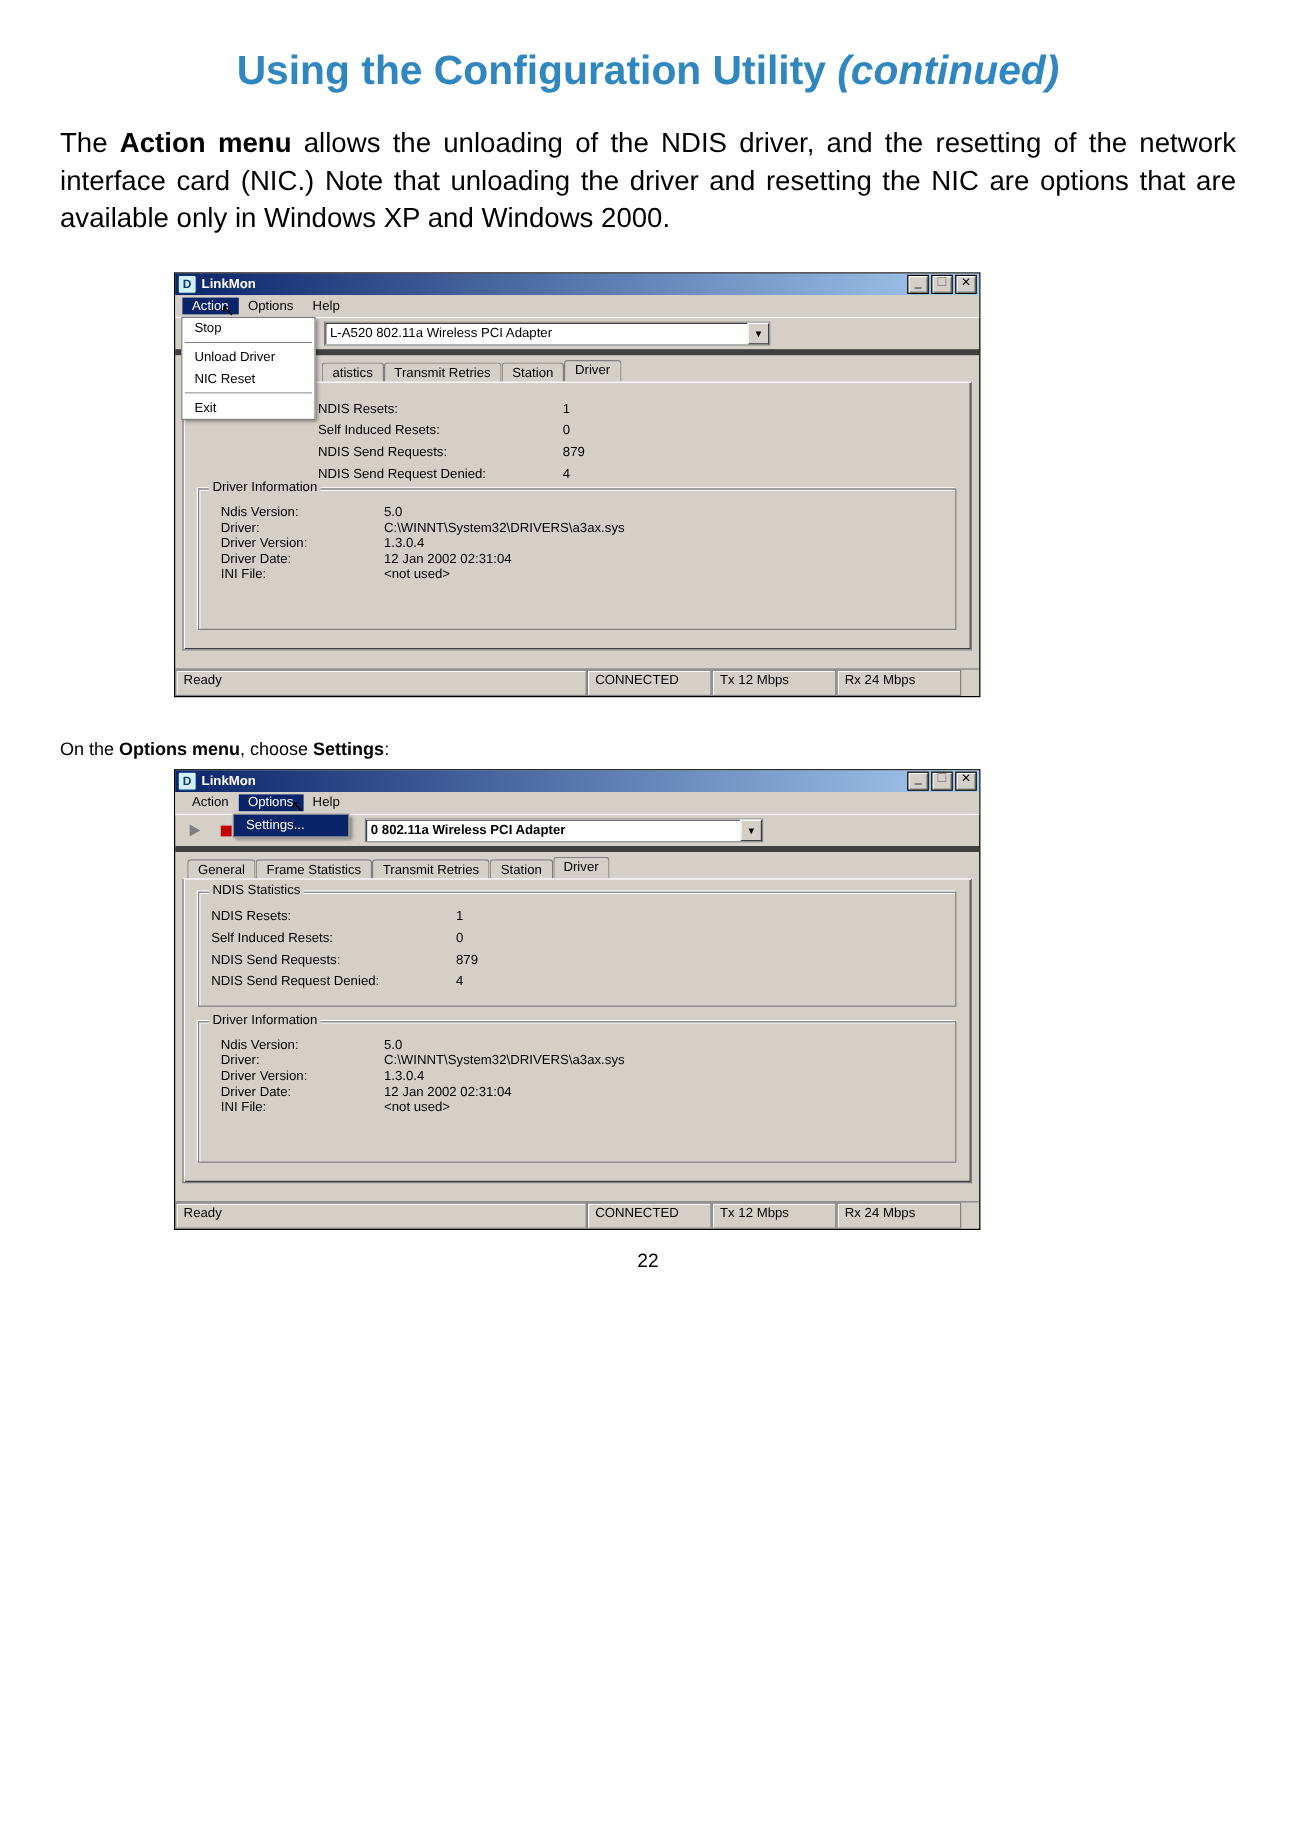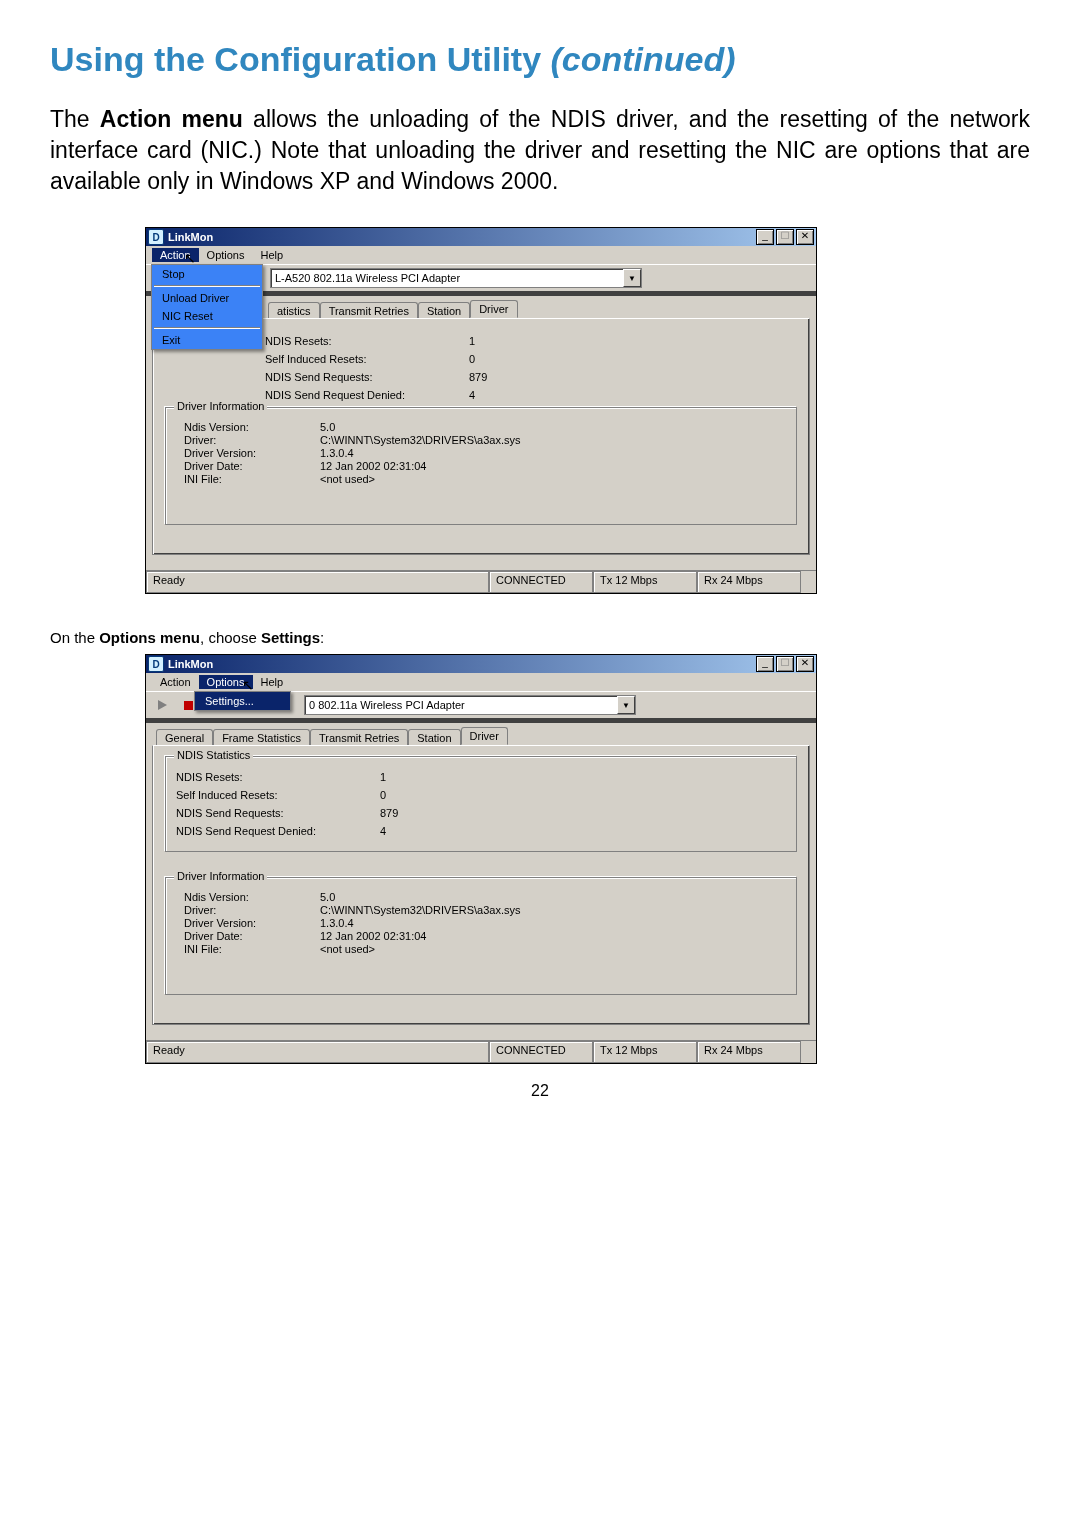--- a/index.html
+++ b/index.html
@@ -8,20 +8,21 @@
     font-family: Arial, Helvetica, sans-serif;
     background: #fff;
     color: #000;
     width: 980px;
   }
   .page-title {
     font-size: 34px;
     font-weight: bold;
     color: #3087bf;
     margin-bottom: 25px;
+    text-align: center;
   }
   .page-title .cont {
     font-style: italic;
     font-weight: bold;
   }
   .body-text {
     font-size: 23px;
     text-align: justify;
     line-height: 1.35;
     margin-bottom: 30px;
@@ -87,21 +88,21 @@
   .menu-item.open {
     background:#0a246a;
     color:#fff;
   }
   .cursor {
     position:absolute; pointer-events:none;
     font-size:14px; color:#000;
   }
   .dropdown {
     position:absolute;
-    background:#3b82f6;
+    background:#ffffff;
     border:1px solid #808080;
     box-shadow: 2px 2px 3px rgba(0,0,0,0.4);
     min-width:110px;
     z-index:5;
   }
   .dropdown-item {
     padding:3px 12px 3px 10px;
   }
   .dropdown-item.sel {
     background:#0a246a;color:#fff;
@@ -183,21 +184,21 @@
     box-shadow: inset 1px 0 0 #fff, inset -1px -1px 0 #404040;
     background:#d4d0c8;
     padding:10px 12px 4px 12px;
     position:relative;
     font-size:11px;
   }
   .fieldset {
     border:1px solid #808080;
     box-shadow: 1px 1px 0 #fff inset, -1px -1px 0 #fff;
     padding:8px 10px 8px 10px;
-    margin-bottom:25px;
+    margin-bottom:12px;
     position:relative;
   }
   .fieldset .legend {
     position:absolute; top:-8px; left:8px;
     background:#d4d0c8;
     padding:0 3px;
   }
   .kv { display:flex; margin:6px 0; }
   .kv .k { width:190px; text-align:left; padding-right:14px; }
   .kv .v { }
@@ -369,21 +370,21 @@
     <span class="cursor" style="left:96px;top:4px;">↖</span>
 
     <div class="dropdown" style="left:48px; top:18px; min-width:95px;">
       <div class="dropdown-item sel">Settings...</div>
     </div>
   </div>
 
   <div class="toolbar">
     <div class="tb-btn play idle"></div>
     <div class="tb-btn stop"></div>
-    <div class="combo" style="margin-left:100px; width:330px;">
+    <div class="combo" style="margin-left:100px; width:330px;font-weight:bold;">
       <span>0 802.11a Wireless PCI Adapter</span>
       <div class="cbtn">▼</div>
     </div>
   </div>
 
   <div class="client">
     <div class="tabs">
       <div class="tab">General</div>
       <div class="tab">Frame Statistics</div>
       <div class="tab">Transmit Retries</div>

